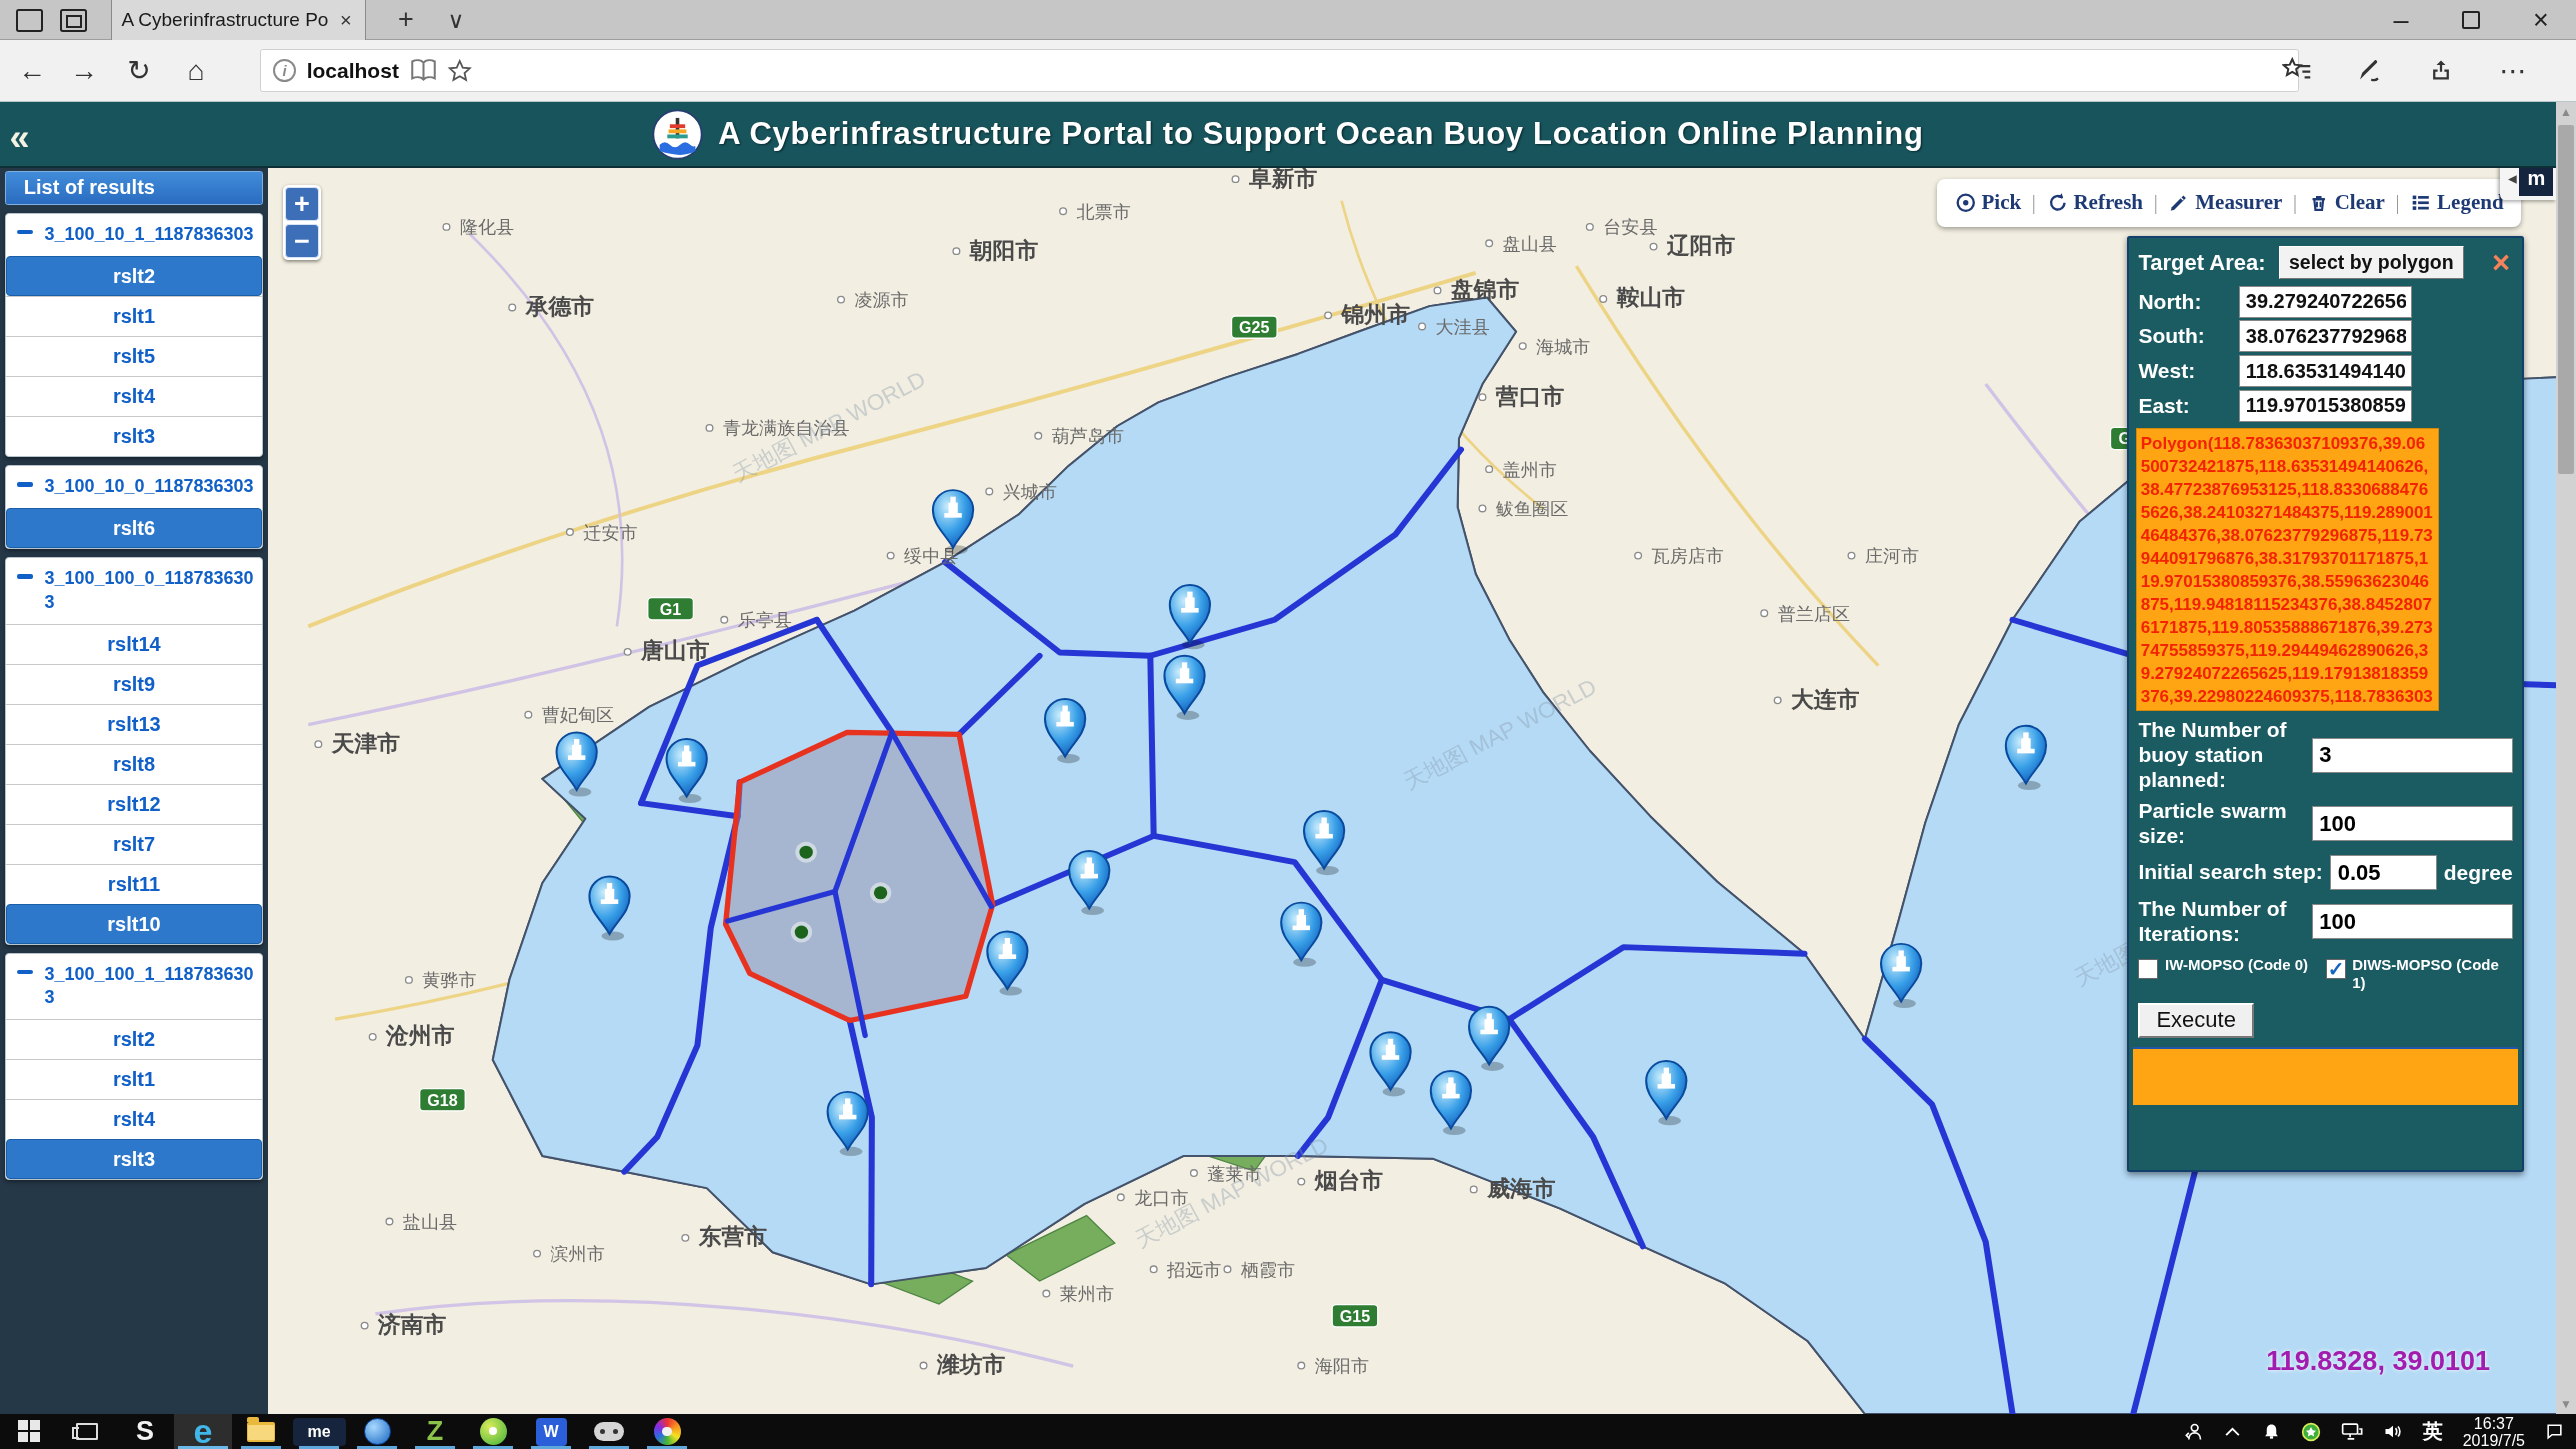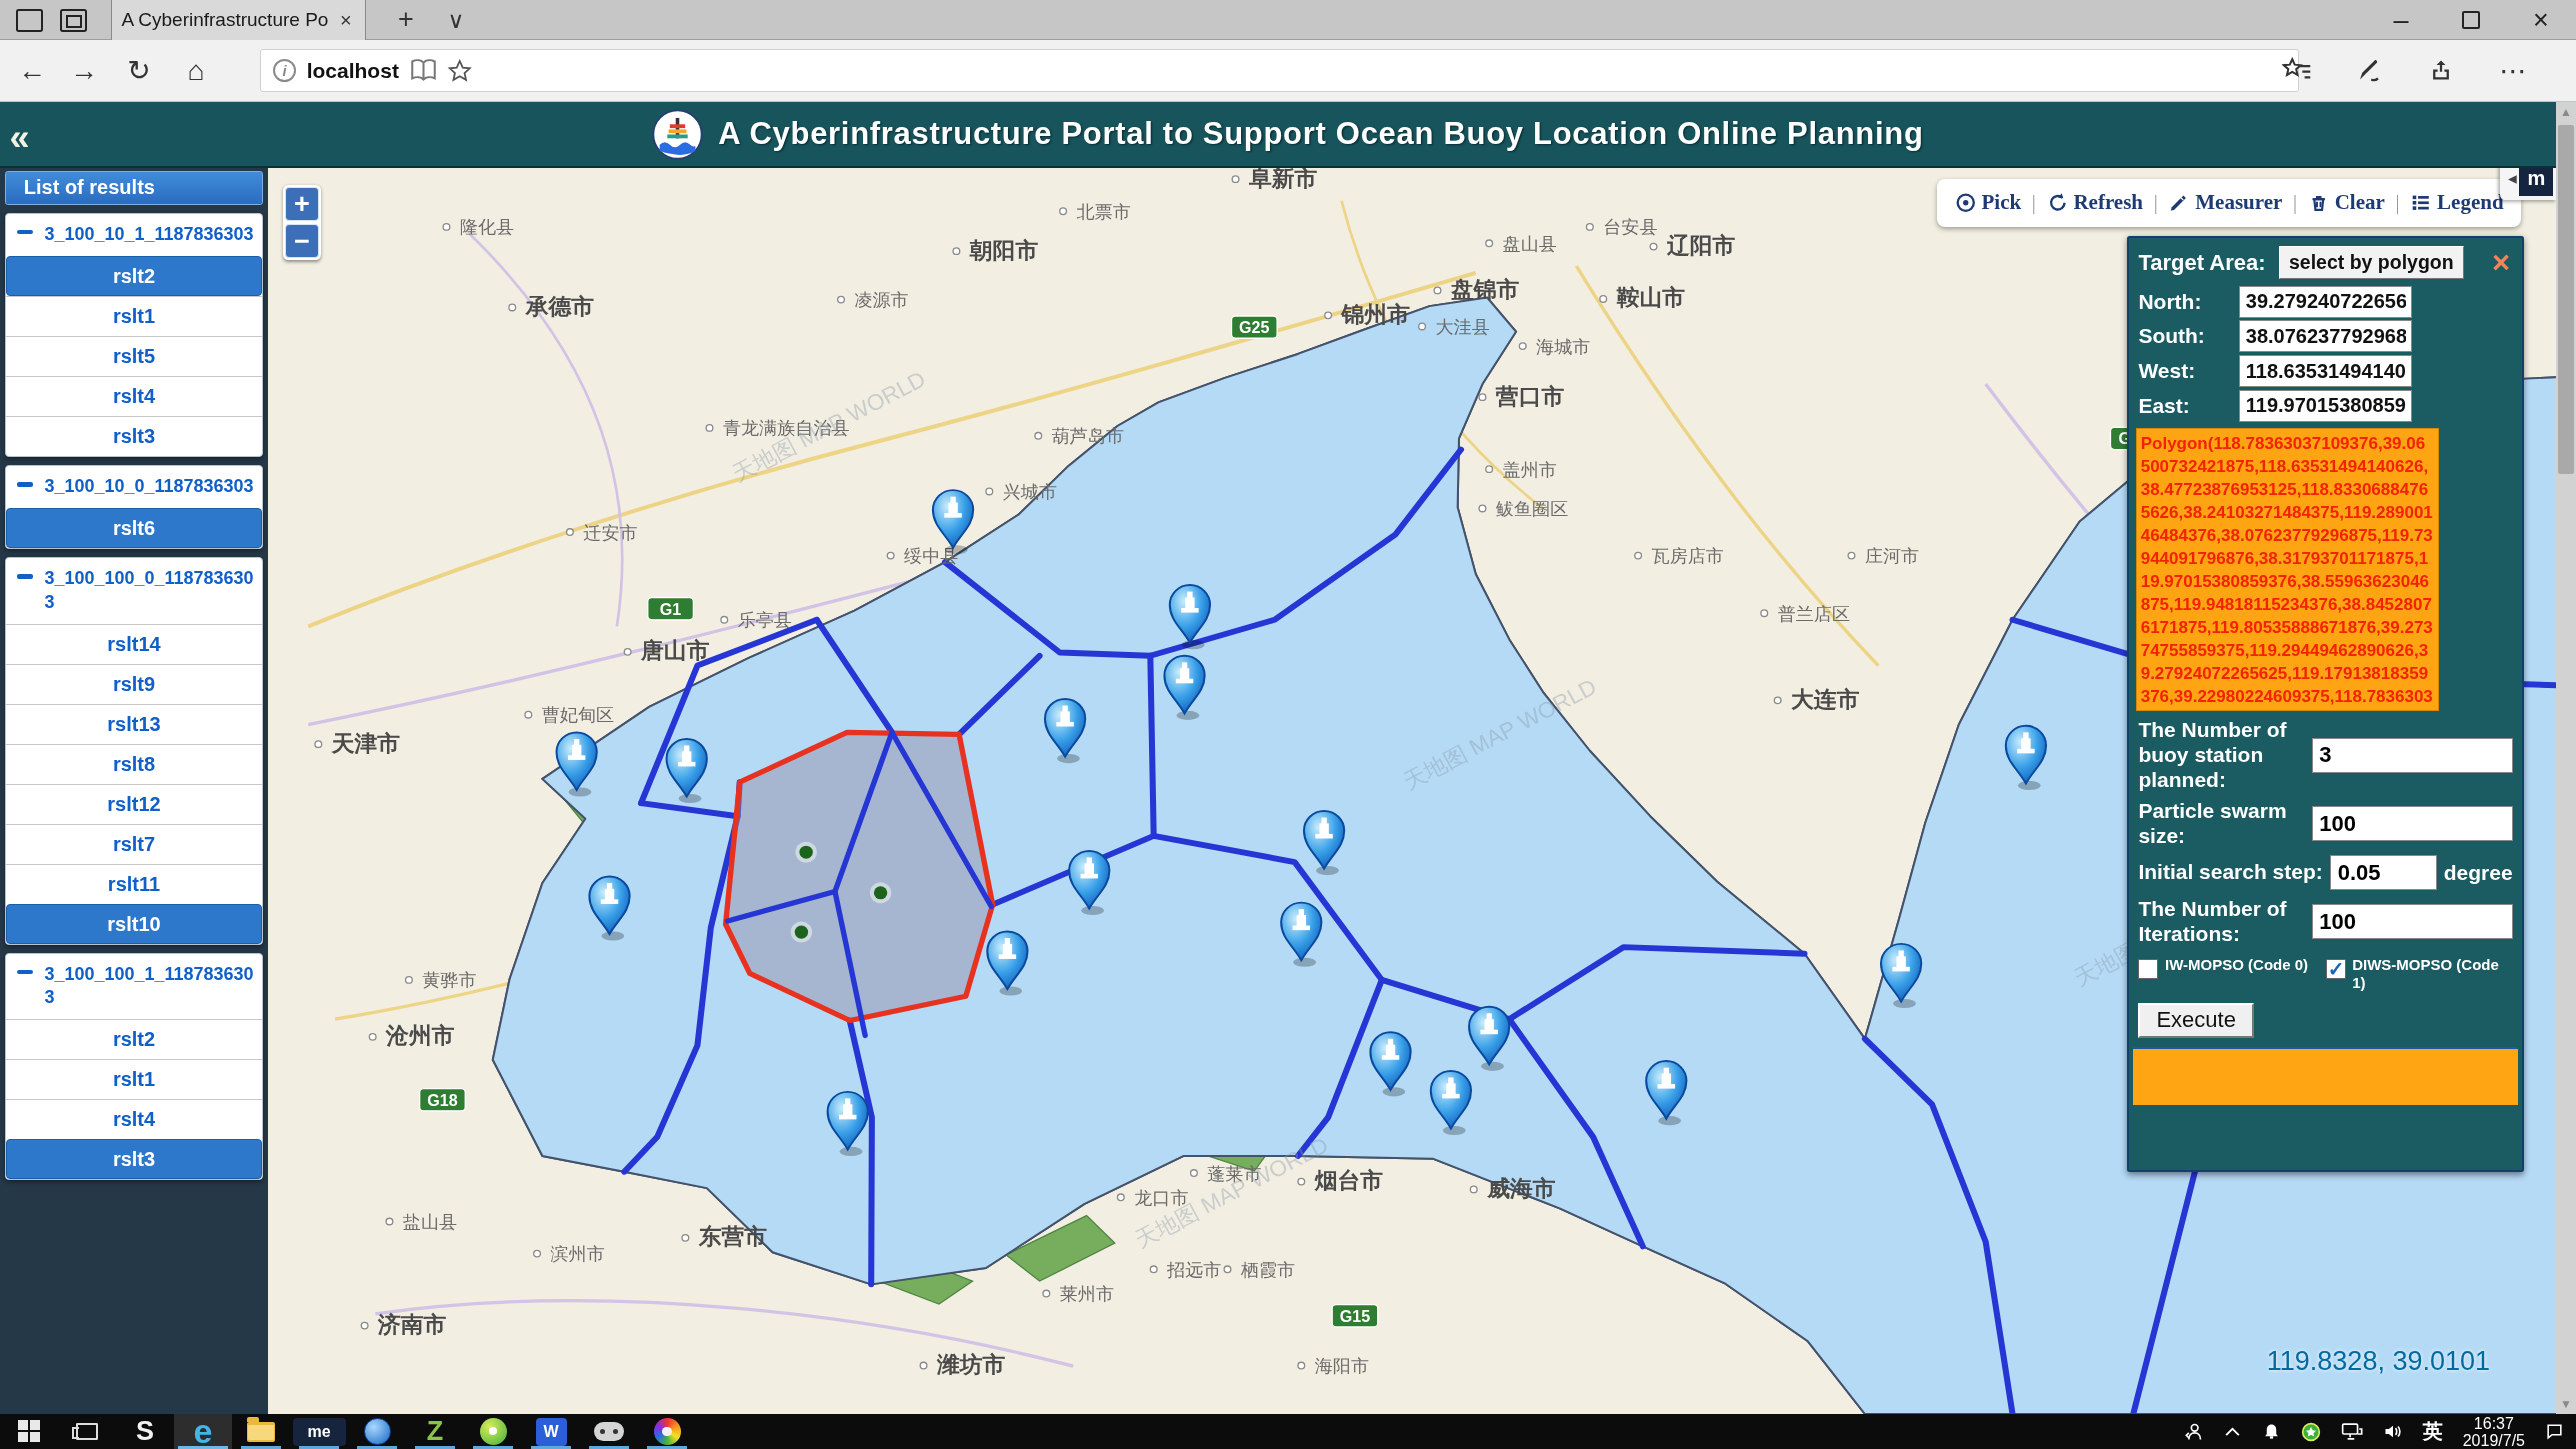--- a/index.html
+++ b/index.html
@@ -61,21 +61,21 @@
               display:flex; align-items:center; justify-content:center; }
   .zoom-btn + .zoom-btn { margin-top:2.7px; }
   .map-toolbar { position:absolute; right:35px; top:10.7px; height:48px; background:#fff; border-radius:8px; box-shadow:0 2px 5.4px rgba(0,0,0,.35);
                  display:flex; align-items:center; padding:0 17.4px; gap:10.7px; font-family:"Liberation Serif", serif; }
   .tb-item { display:flex; align-items:center; gap:5.4px; color:#1d3a75; font-size:21px; font-weight:bold; }
   .tb-sep { color:#999; font-size:20px; }
   .corner-tab { position:absolute; right:0; top:-12px; width:56px; height:44px; background:#f5f5f5; border-radius:0 0 0 5.4px;
                 box-shadow:-1.3px 1.3px 3.4px rgba(0,0,0,.3); display:flex; align-items:center; justify-content:flex-end; gap:2.7px; padding:2.7px; }
   .corner-arrow { color:#444; font-size:17.4px; }
   .corner-m { width:34px; height:35px; background:#15253f; color:#fff; font-size:20px; font-weight:bold; display:flex; align-items:center; justify-content:center; }
-  .coords { position:absolute; right:66px; top:1178px; color:#0369a1; font-size:27px; font-weight:normal; text-shadow:0 0 4px rgba(255,255,255,.9); }
+  .coords { position:absolute; right:66px; top:1178px; color:#a21caf; font-size:27px; font-weight:bold; text-shadow:0 0 4px rgba(255,255,255,.9); }
 
   
   .panel { position:absolute; right:32px; top:68px; width:397px; height:936px; background:#1b5b62; border:2px solid #123f6b;
            border-radius:2.7px; box-shadow:0 2.7px 6.7px rgba(0,0,0,.45); }
   .p-head { display:flex; align-items:center; padding:8px 8px 4px 9.4px; gap:13px; }
   .p-talabel { color:#fff; font-size:22px; font-weight:bold; white-space:nowrap; }
   .p-selbtn { font-size:19.5px; font-weight:bold; color:#111; background:#f2f2f2; border:1.3px solid; border-color:#fff #777 #777 #fff; padding:4px 9.4px; white-space:nowrap; }
   .p-close { margin-left:auto; color:#f4825a; font-size:31px; font-weight:bold; line-height:24px; padding-right:4px; }
   .p-frow { display:flex; align-items:center; margin:2.7px 9.4px; }
   .p-flabel { width:101px; color:#fff; font-size:21px; font-weight:bold; }

